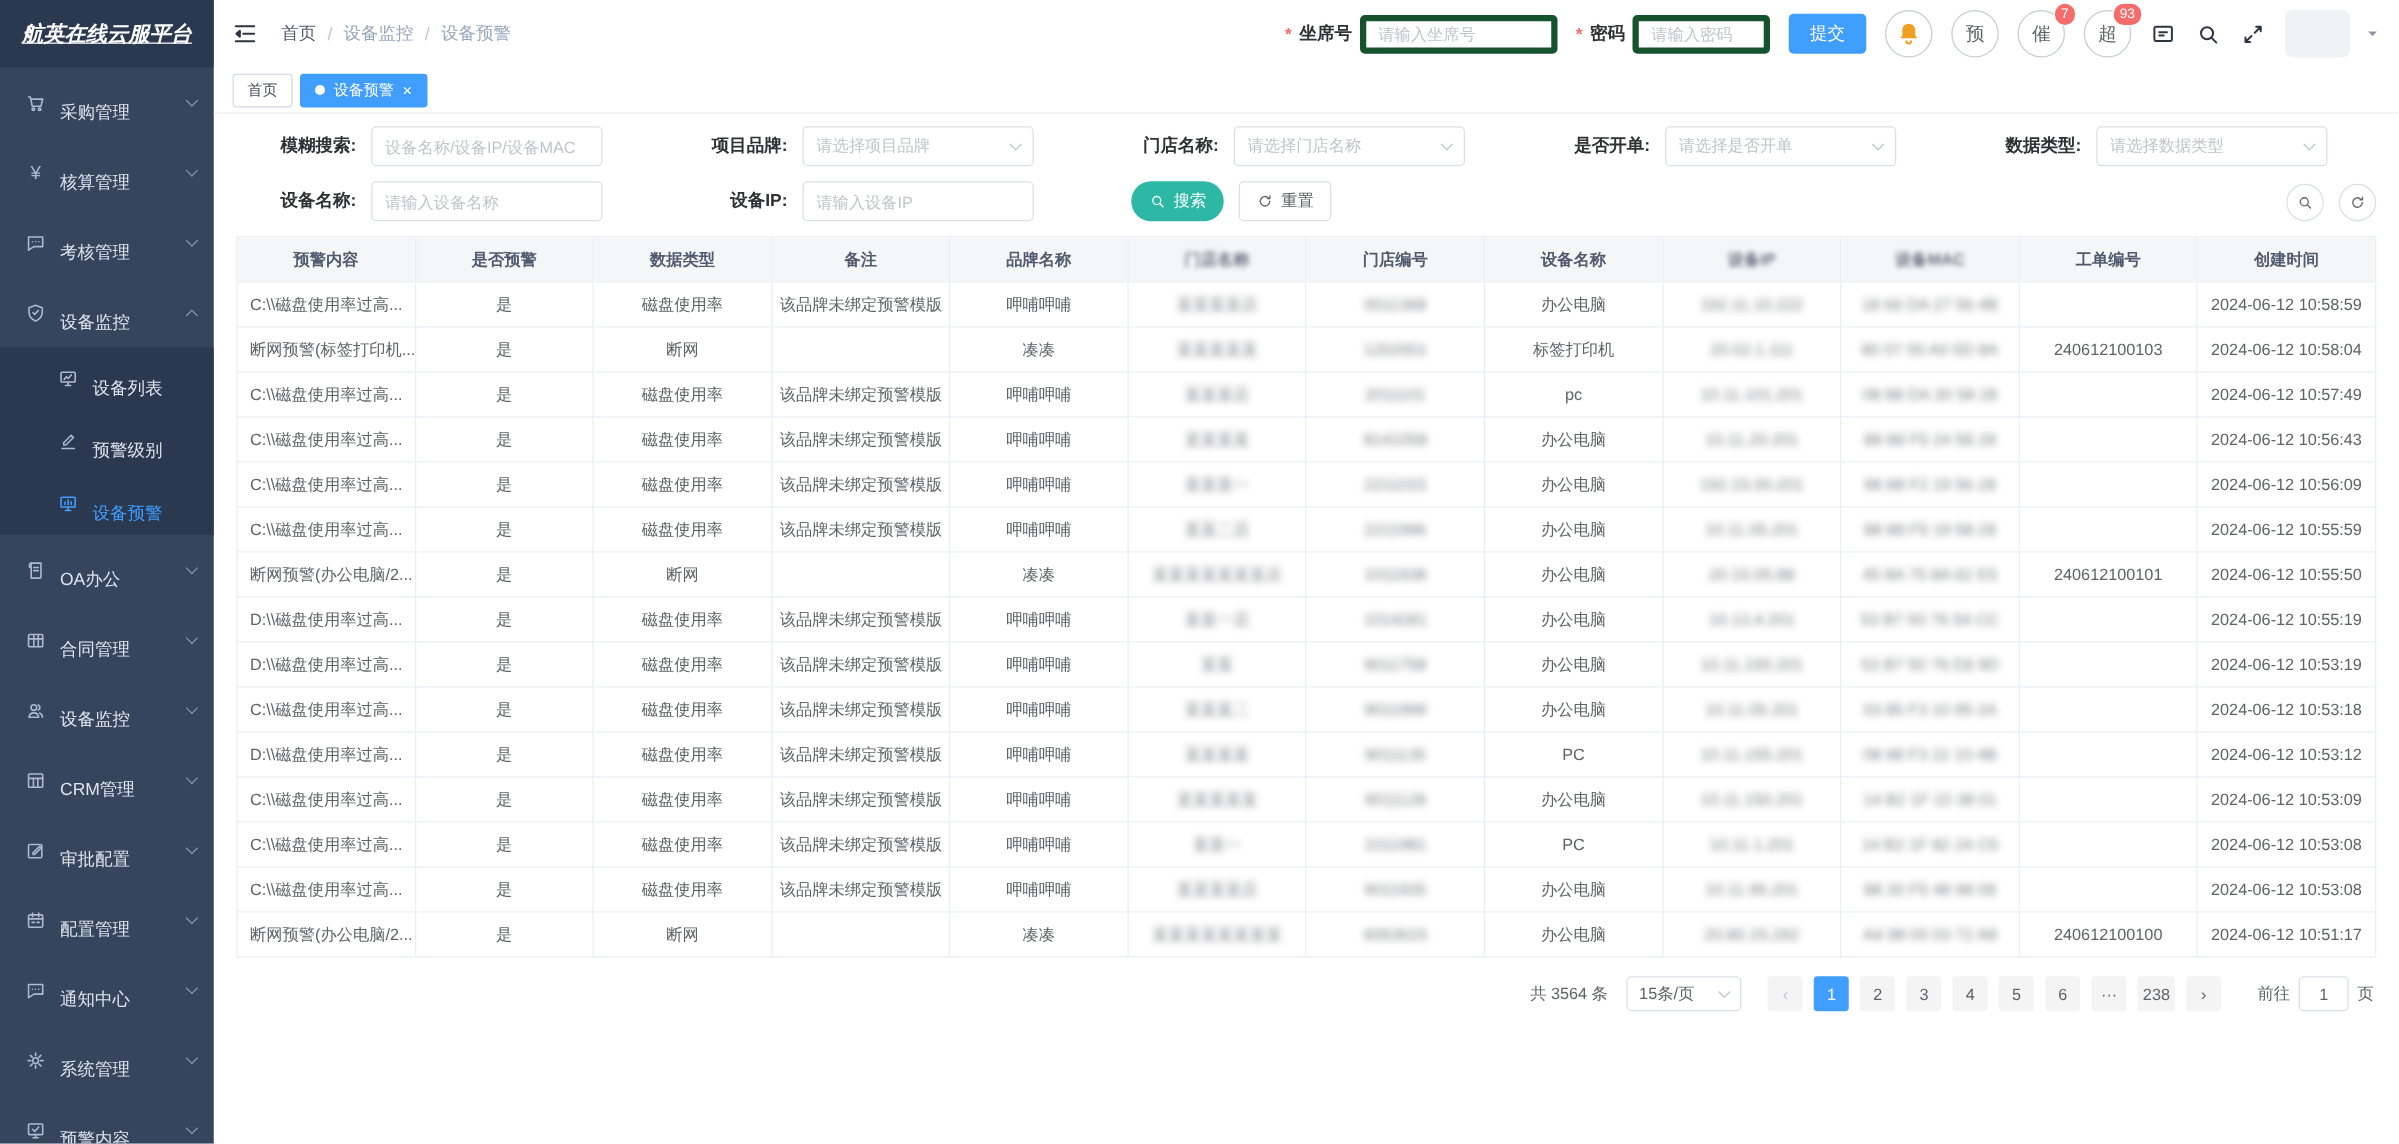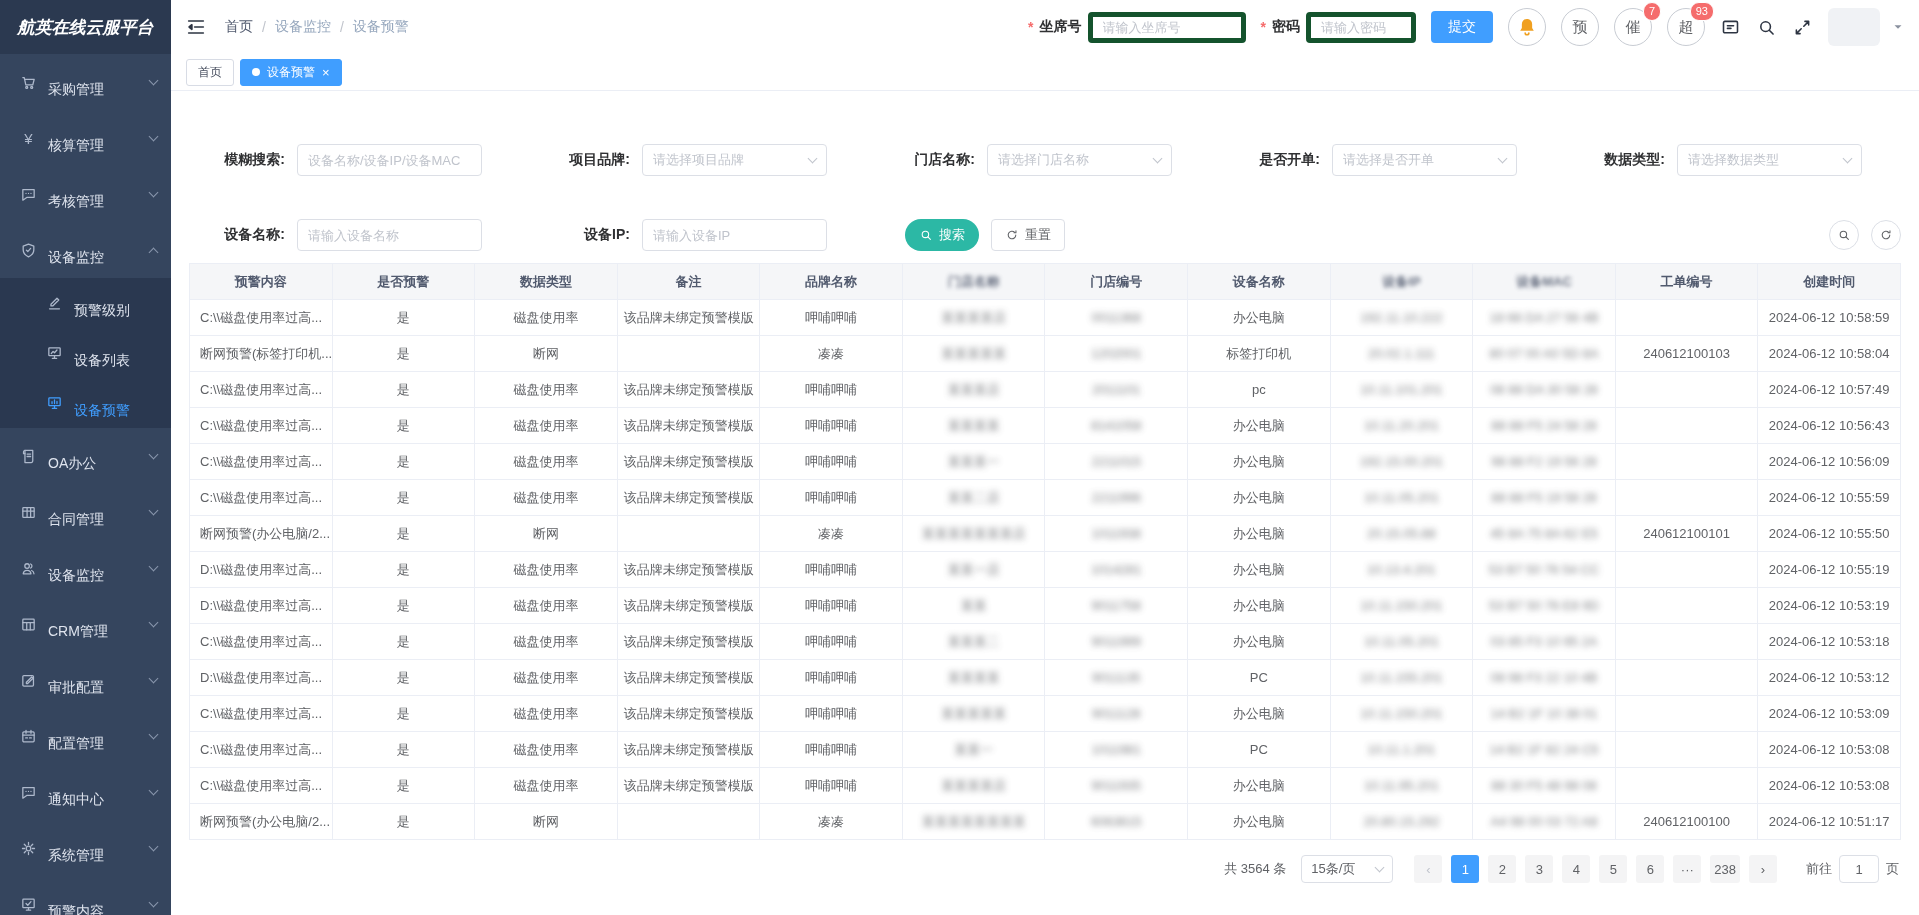--- a/index.html
+++ b/index.html
@@ -2,21 +2,21 @@
 <html><head>
 <meta charset="utf-8">
 <style>
   html,body{margin:0;padding:0;width:1919px;height:915px;overflow:hidden;
     font-family:"Liberation Sans","DejaVu Sans",sans-serif;background:#fff;color:#606266;font-size:14px;}
   *{box-sizing:border-box;}
   .app{display:flex;width:1919px;height:915px;}
   
   .sidebar{width:171px;flex-shrink:0;background:#35455e;color:#dfe4ee;overflow:hidden;}
   .logo{height:54px;background:#2b3950;display:flex;align-items:center;justify-content:center;
-    color:#fff;font-family:"DejaVu Serif",serif;font-style:italic;font-weight:bold;font-size:17px;white-space:nowrap;}
+    color:#fff;font-family:"DejaVu Serif",serif;font-style:italic;font-weight:bold;font-size:17px;white-space:nowrap;text-decoration:underline;}
   .menu-item{height:56px;display:flex;align-items:center;padding:0 14px 0 20px;cursor:pointer;font-size:14px;}
   .menu-item .lbl{flex:1;white-space:nowrap;margin-top:15px;}
   .ic{display:inline-flex;align-items:center;justify-content:center;width:17px;height:17px;margin-right:11px;color:#aeb9cc;font-size:15px;}
   .ic svg{width:17px;height:17px;display:block;}
   .chev{width:7px;height:7px;border-right:1.5px solid #8a97ad;border-bottom:1.5px solid #8a97ad;
     transform:rotate(45deg);margin-top:-4px;flex-shrink:0;}
   .chev.up{transform:rotate(-135deg);margin-top:4px;}
   .submenu{background:#2a3850;}
   .submenu .menu-item{height:50px;padding-left:46px;}
   .submenu .menu-item.active{color:#409eff;}
@@ -50,21 +50,21 @@
   .caret svg{width:14px;height:14px;}
   
   .tabbar{height:37px;display:flex;align-items:center;gap:6px;padding:0 15px;border-bottom:1px solid #ebeef5;flex-shrink:0;}
   .tab{height:27px;display:flex;align-items:center;gap:7px;padding:0 11px;border:1px solid #d8dce5;
     background:#fff;font-size:12px;color:#495060;border-radius:3px;cursor:pointer;}
   .tab.active{background:#409eff;border-color:#409eff;color:#fff;}
   .tab .dot{width:8px;height:8px;border-radius:50%;background:#fff;}
   .tab .close{font-size:13px;line-height:1;}
   
   .content{flex:1;padding:10px 18px 0;overflow:hidden;}
-  .frow{display:flex;align-items:center;margin-bottom:12px;margin-top:43px;}
+  .frow{display:flex;align-items:flex-end;margin-bottom:12px;}
   .fgroup{display:flex;align-items:center;width:345px;flex-shrink:0;}
   .fgroup .flabel{width:108px;text-align:right;font-weight:bold;color:#303133;font-size:14px;padding-right:12px;white-space:nowrap;}
   .control{width:185px;height:32px;border:1px solid #dcdfe6;border-radius:4px;background:#fff;
     display:flex;align-items:center;padding:0 10px;font-size:13px;color:#c0c4cc;position:relative;}
   input.control{color:#a16207;}
   .sel .ph{flex:1;white-space:nowrap;overflow:hidden;}
   .selchev{width:7px;height:7px;border-right:1.4px solid #c0c4cc;border-bottom:1.4px solid #c0c4cc;
     transform:rotate(45deg);margin-top:-4px;flex-shrink:0;}
   .btn-search{background:#2cb8a5;color:#fff;height:32px;border:none;border-radius:16px;padding:0 14px;
     display:flex;align-items:center;gap:6px;font-size:13px;cursor:pointer;margin-left:26px;}
@@ -135,35 +135,35 @@
               <path d="M9 11.5l2 2 4-4.5"></path>
             </svg>
           </span>
           <span class="lbl">设备监控</span>
           <span class="chev up"></span>
         </div>
         <div class="submenu">
           <div class="menu-item">
             <span class="ic">
               <svg viewBox="0 0 24 24" fill="none" stroke="currentColor" stroke-width="1.8" stroke-linecap="round" stroke-linejoin="round">
-                <path d="M5 19.5h14"></path>
-                <path d="M7 15.5V13L15.5 4.5l2.5 2.5L9.5 15.5z"></path>
-              </svg>
-            </span>
-            <span class="lbl">预警级别</span>
-          </div>
-          <div class="menu-item">
-            <span class="ic">
-              <svg viewBox="0 0 24 24" fill="none" stroke="currentColor" stroke-width="1.8" stroke-linecap="round" stroke-linejoin="round">
                 <rect x="4" y="4" width="16" height="11" rx="1"></rect>
                 <path d="M7.5 12l2.5-3 2 2 3.5-4"></path>
                 <path d="M9 19h6M12 15v4"></path>
               </svg>
             </span>
             <span class="lbl">设备列表</span>
+          </div>
+          <div class="menu-item">
+            <span class="ic">
+              <svg viewBox="0 0 24 24" fill="none" stroke="currentColor" stroke-width="1.8" stroke-linecap="round" stroke-linejoin="round">
+                <path d="M5 19.5h14"></path>
+                <path d="M7 15.5V13L15.5 4.5l2.5 2.5L9.5 15.5z"></path>
+              </svg>
+            </span>
+            <span class="lbl">预警级别</span>
           </div>
           <div class="menu-item active">
             <span class="ic">
               <svg viewBox="0 0 24 24" fill="none" stroke="currentColor" stroke-width="1.8" stroke-linecap="round" stroke-linejoin="round">
                 <rect x="4" y="4" width="16" height="11" rx="1"></rect>
                 <path d="M8.5 12V9.5M12 12V7M15.5 12V9"></path>
                 <path d="M9 19h6M12 15v4"></path>
               </svg>
             </span>
             <span class="lbl">设备预警</span>

